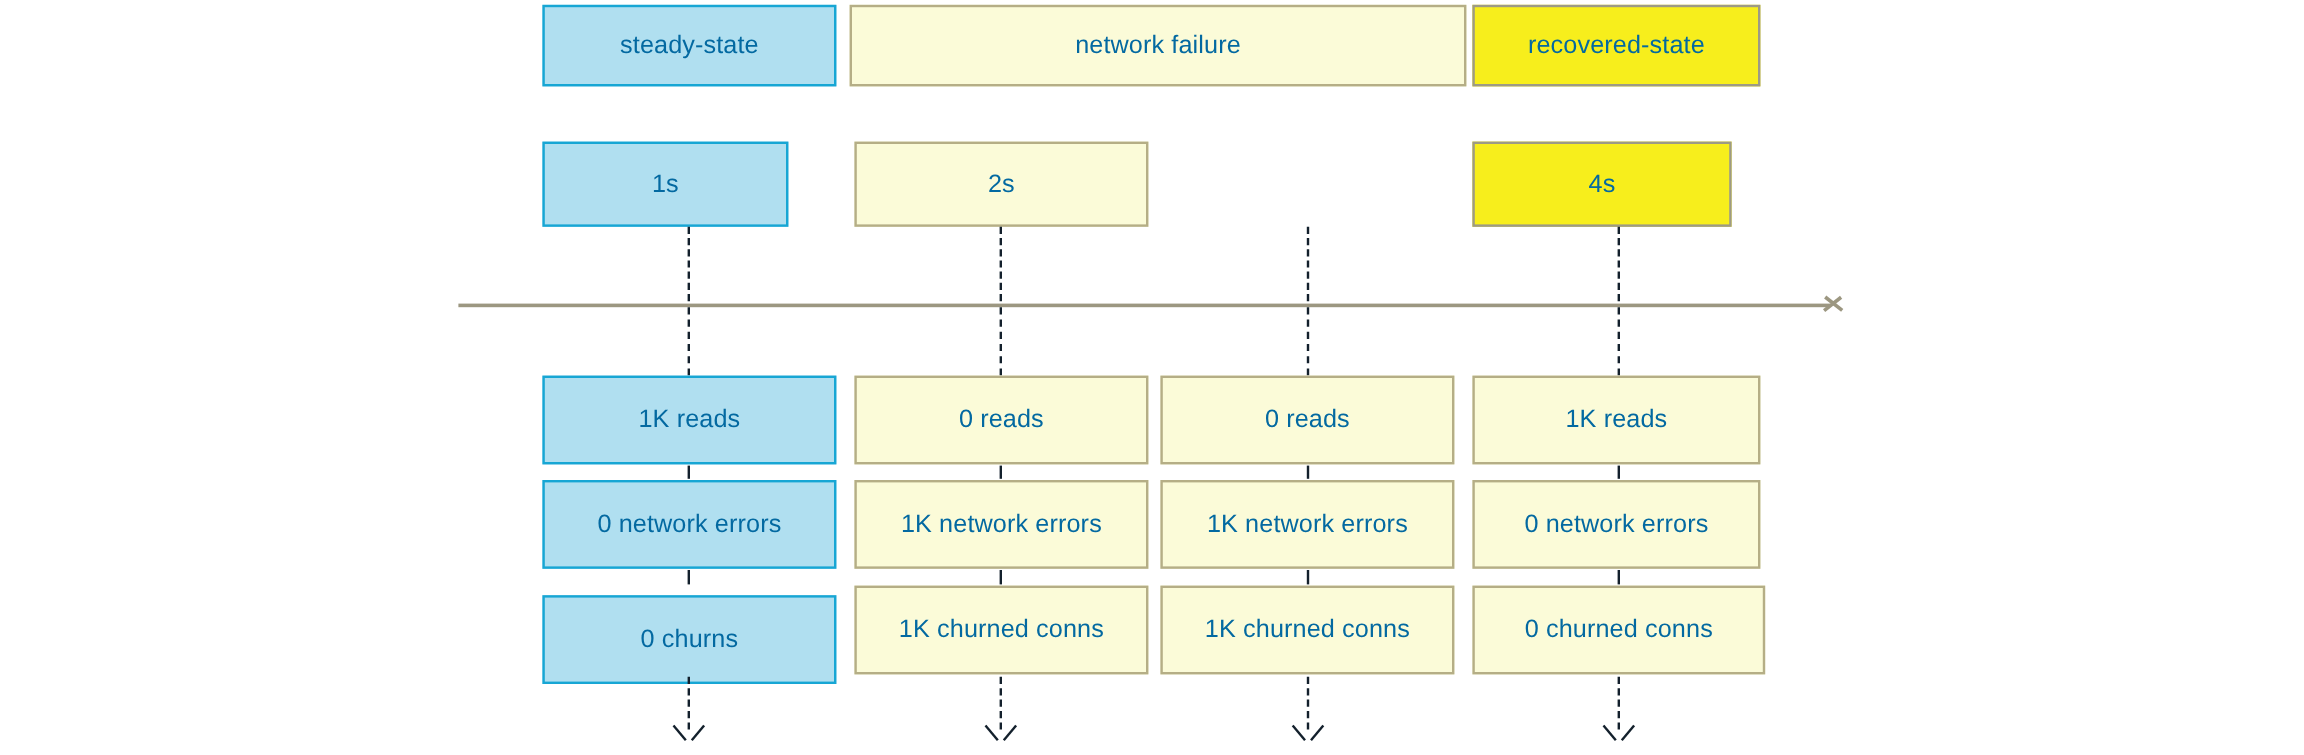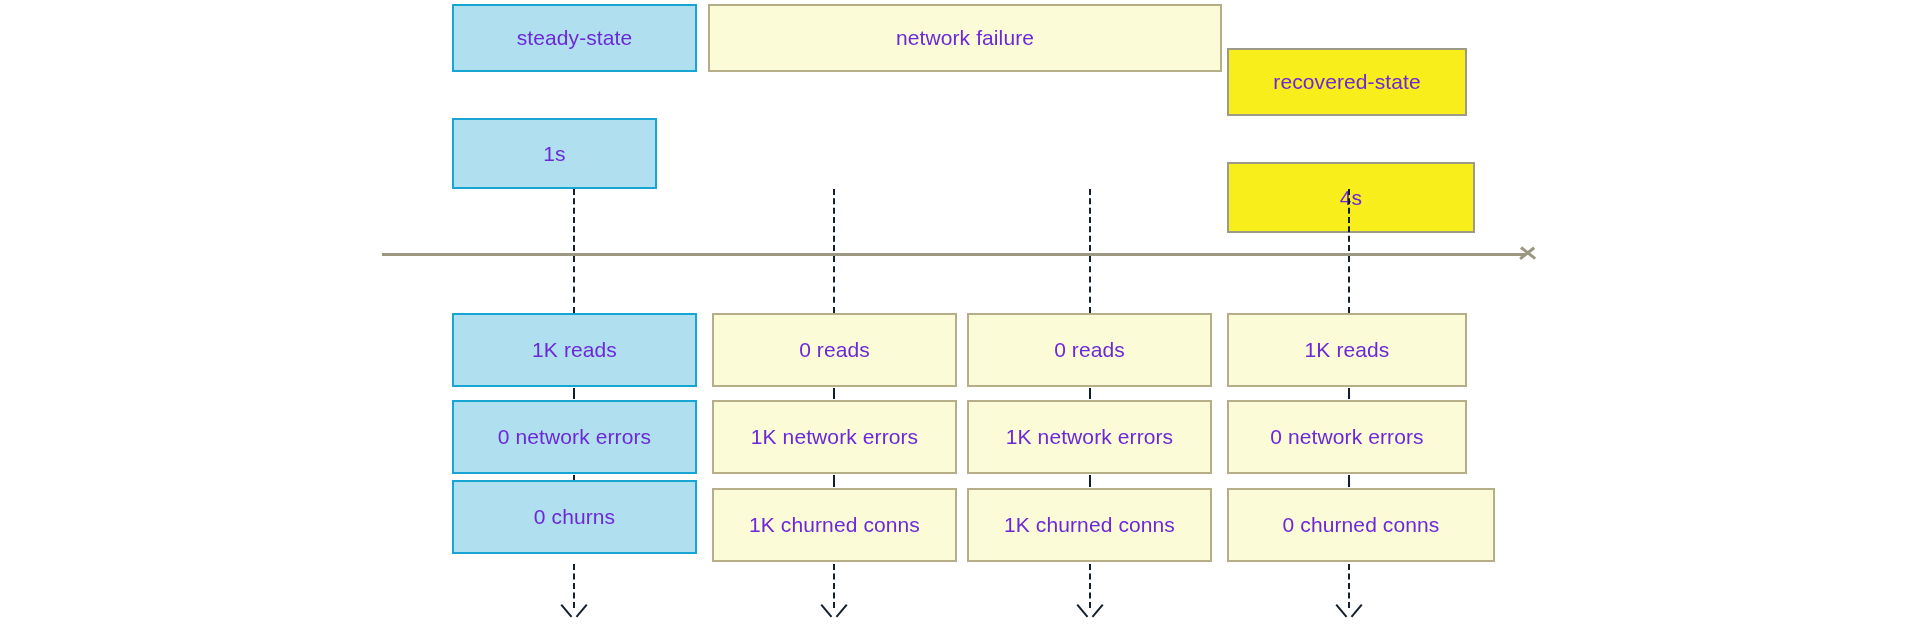--- a/index.html
+++ b/index.html
@@ -26,36 +26,35 @@
 
   .box {
     position: absolute;
     box-sizing: border-box;
     display: flex;
     align-items: center;
     justify-content: center;
     font-size: 21px;
     letter-spacing: 0.1px;
     line-height: 1.1;
-    color: #6d28d9;
+    color: #0369a1;
     white-space: nowrap;
   }
 
   .box.blue {
     background: #b0dff0;
     border: 2px solid #17a6d4;
   }
   .box.cream {
     background: #fbfbd8;
     border: 2px solid #b5ae86;
   }
   .box.yellow {
     background: #f7ee1c;
     border: 2px solid #9d9a86;
-    margin-top: 44px;
   }
 
   
   .vdash {
     position: absolute;
     width: 0;
     border-left: 2px dashed #13202c;
   }
   
   .vtick {
@@ -135,23 +134,26 @@
   </div>
 
   <div class="box yellow" style="left:1227px; top:4px; width:240px; height:68px;">
     <span>recovered-state</span>
   </div>
 
   <div class="box blue" style="left:452px; top:118px; width:205px; height:71px;">
     <span>1s</span>
   </div>
 
-
-
-  <div class="box yellow" style="left:1227px; top:118px; width:248px; height:71px;">
+  <div class="box cream" style="left:712px; top:118px; width:245px; height:71px;">
+    <span>2s</span>
+  </div>
+
+
+  <div class="box yellow" style="left:1227px; top:118px; width:216px; height:71px;">
     <span>4s</span>
   </div>
 
   <div class="vdash" style="left:573px; top:189px; height:62px;"></div>
   <div class="vdash" style="left:833px; top:189px; height:62px;"></div>
   <div class="vdash" style="left:1089px; top:189px; height:62px;"></div>
   <div class="vdash" style="left:1348px; top:189px; height:62px;"></div>
 
   <div class="axis-line" style="left:382px; top:253px; width:1143px;"></div>
   <div class="axis-arrow" style="left:1521px; top:242px;"></div>
@@ -190,30 +192,30 @@
   </div>
   <div class="box cream" style="left:1227px; top:400px; width:240px; height:74px;">
     <span>0 network errors</span>
   </div>
 
   <div class="vtick" style="left:573px; top:475px; height:12px;"></div>
   <div class="vtick" style="left:833px; top:475px; height:12px;"></div>
   <div class="vtick" style="left:1089px; top:475px; height:12px;"></div>
   <div class="vtick" style="left:1348px; top:475px; height:12px;"></div>
 
-  <div class="box blue" style="left:452px; top:480px; width:245px; height:74px;">
+  <div class="box blue" style="left:452px; top:496px; width:245px; height:74px;">
     <span>0 churns</span>
   </div>
   <div class="box cream" style="left:712px; top:488px; width:245px; height:74px;">
     <span>1K churned conns</span>
   </div>
   <div class="box cream" style="left:967px; top:488px; width:245px; height:74px;">
     <span>1K churned conns</span>
   </div>
-  <div class="box cream" style="left:1227px; top:488px; width:268px; height:74px;">
+  <div class="box cream" style="left:1227px; top:488px; width:244px; height:74px;">
     <span>0 churned conns</span>
   </div>
 
   <div class="vdash" style="left:573px; top:564px; height:44px;"></div>
   <div class="down-arrow-head" style="left:562px; top:604px;"></div>
 
   <div class="vdash" style="left:833px; top:564px; height:44px;"></div>
   <div class="down-arrow-head" style="left:822px; top:604px;"></div>
 
   <div class="vdash" style="left:1089px; top:564px; height:44px;"></div>

